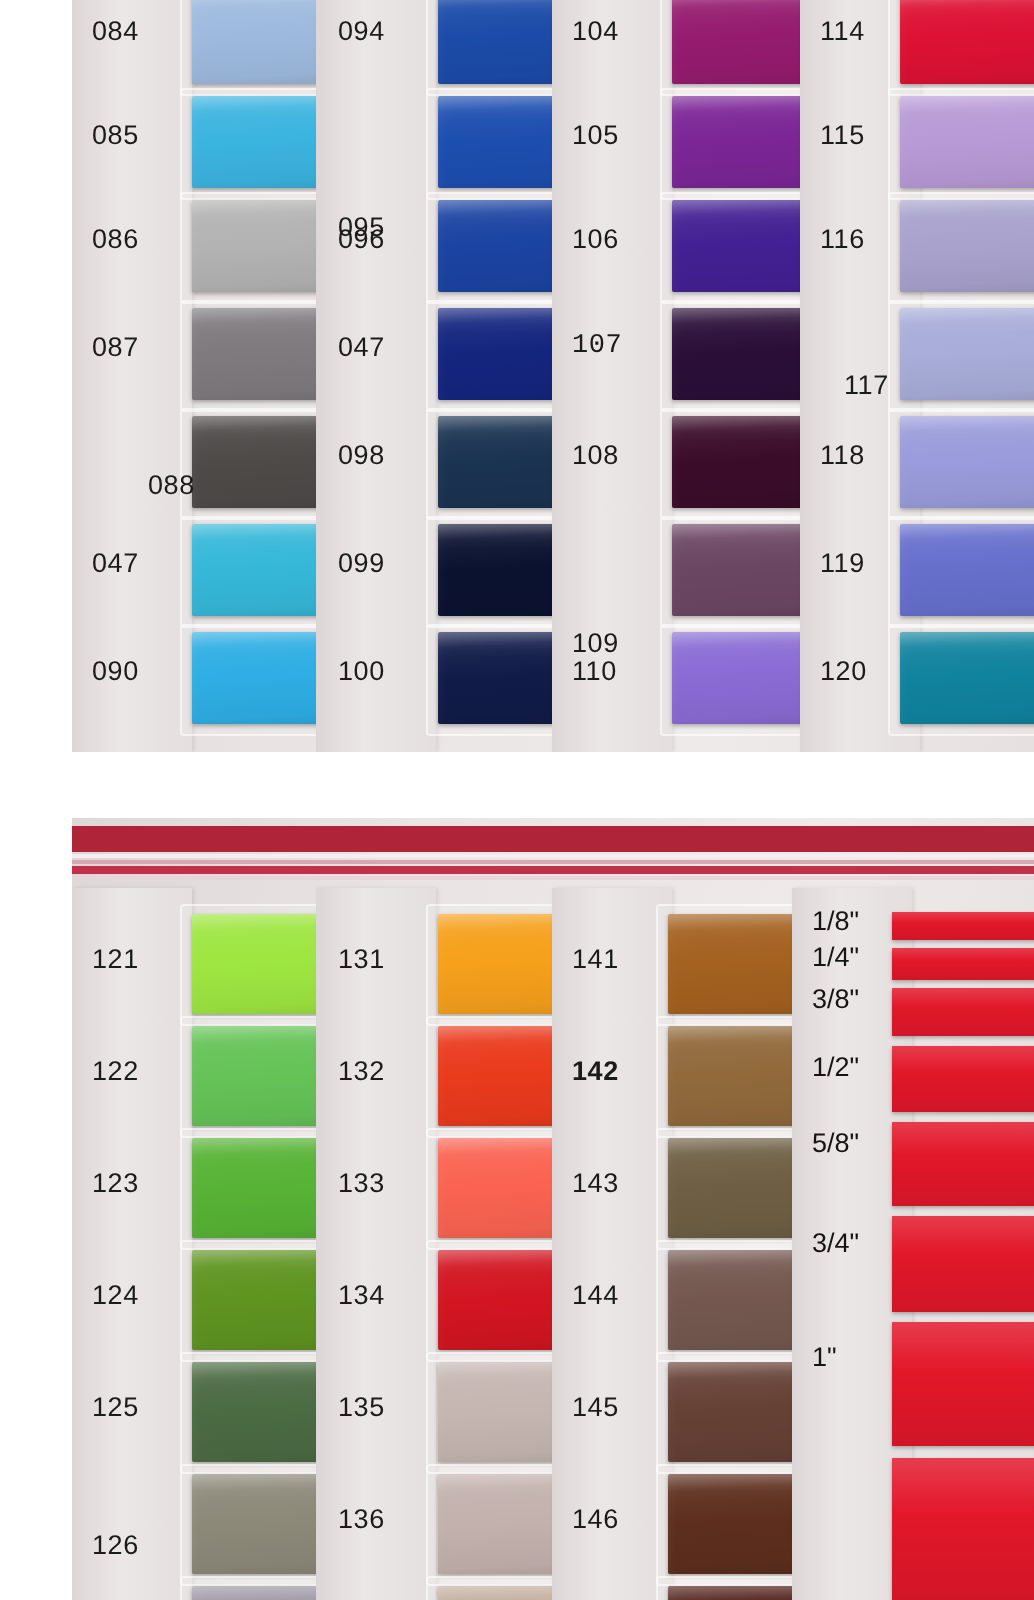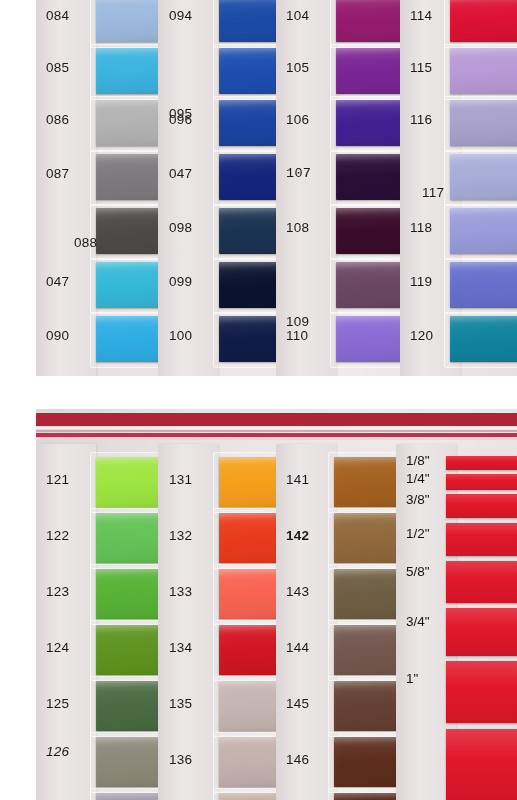--- a/index.html
+++ b/index.html
@@ -246,21 +246,21 @@
       <div class="swatch" title="123 green" style="left: 60px; top: 160px; width: 78px; height: 50px; background: rgb(87, 179, 53);"></div>
       <div class="row-num" style="left: 10px; top: 175px;">123</div>
       <div class="slot-well" style="left: 54px; top: 211px; width: 90px; height: 59px;"></div>
       <div class="swatch" title="124 olive-green" style="left: 60px; top: 216px; width: 78px; height: 50px; background: rgb(94, 148, 32);"></div>
       <div class="row-num" style="left: 10px; top: 231px;">124</div>
       <div class="slot-well" style="left: 54px; top: 267px; width: 90px; height: 59px;"></div>
       <div class="swatch" title="125 forest-green" style="left: 60px; top: 272px; width: 78px; height: 50px; background: rgb(75, 107, 67);"></div>
       <div class="row-num" style="left: 10px; top: 287px;">125</div>
       <div class="slot-well" style="left: 54px; top: 323px; width: 90px; height: 59px;"></div>
       <div class="swatch" title="126 sage-grey" style="left: 60px; top: 328px; width: 78px; height: 50px; background: rgb(141, 137, 121);"></div>
-      <div class="row-num" style="left: 10px; top: 335px; font-style: italic;">126</div>
+      <div class="row-num" style="left: 10px; top: 356px;">126</div>
       <div class="slot-well" style="left: 54px; top: 379px; width: 90px; height: 59px;"></div>
       <div class="swatch" title="127 grey-mauve" style="left: 60px; top: 384px; width: 78px; height: 50px; background: rgb(155, 150, 164);"></div>
       <div class="col-label-strip" style="left: 122px; top: 35px;"></div>
       <div class="slot-well" style="left: 177px; top: 43px; width: 90px; height: 59px;"></div>
       <div class="swatch" title="131 orange" style="left: 183px; top: 48px; width: 78px; height: 50px; background: rgb(246, 160, 27);"></div>
       <div class="row-num" style="left: 133px; top: 63px;">131</div>
       <div class="slot-well" style="left: 177px; top: 99px; width: 90px; height: 59px;"></div>
       <div class="swatch" title="132 orange-red" style="left: 183px; top: 104px; width: 78px; height: 50px; background: rgb(234, 58, 28);"></div>
       <div class="row-num" style="left: 133px; top: 119px;">132</div>
       <div class="slot-well" style="left: 177px; top: 155px; width: 90px; height: 59px;"></div>

